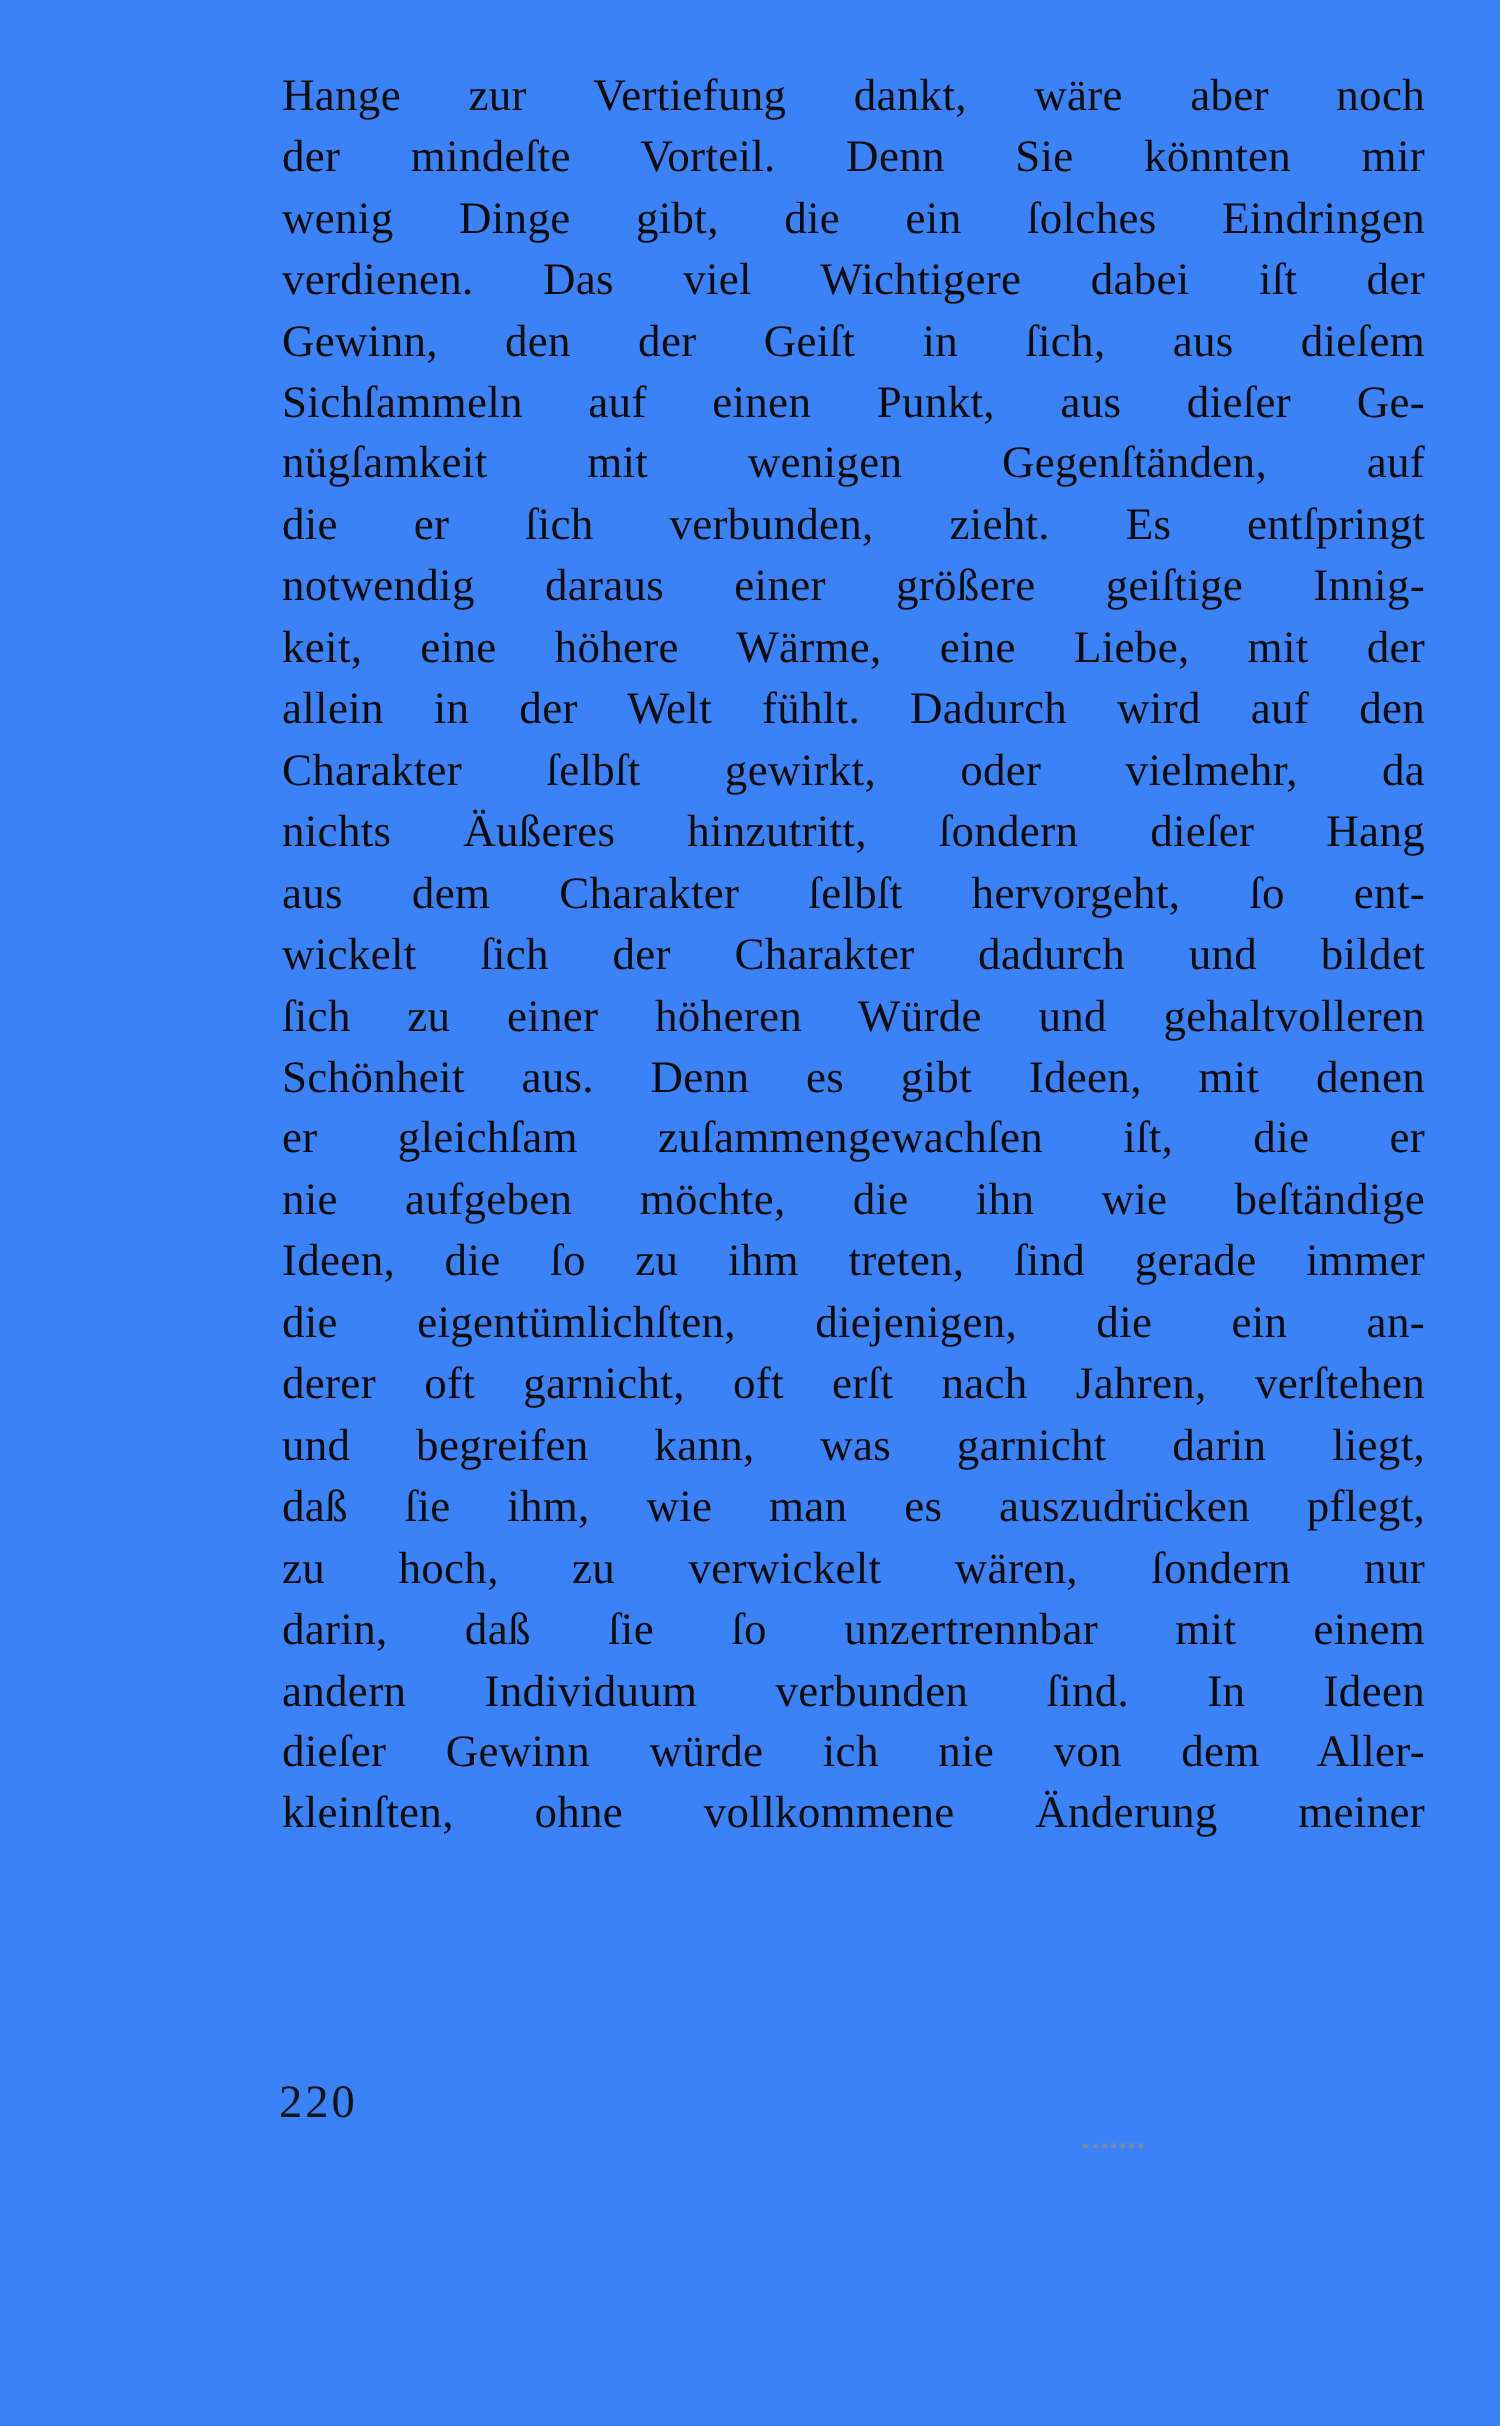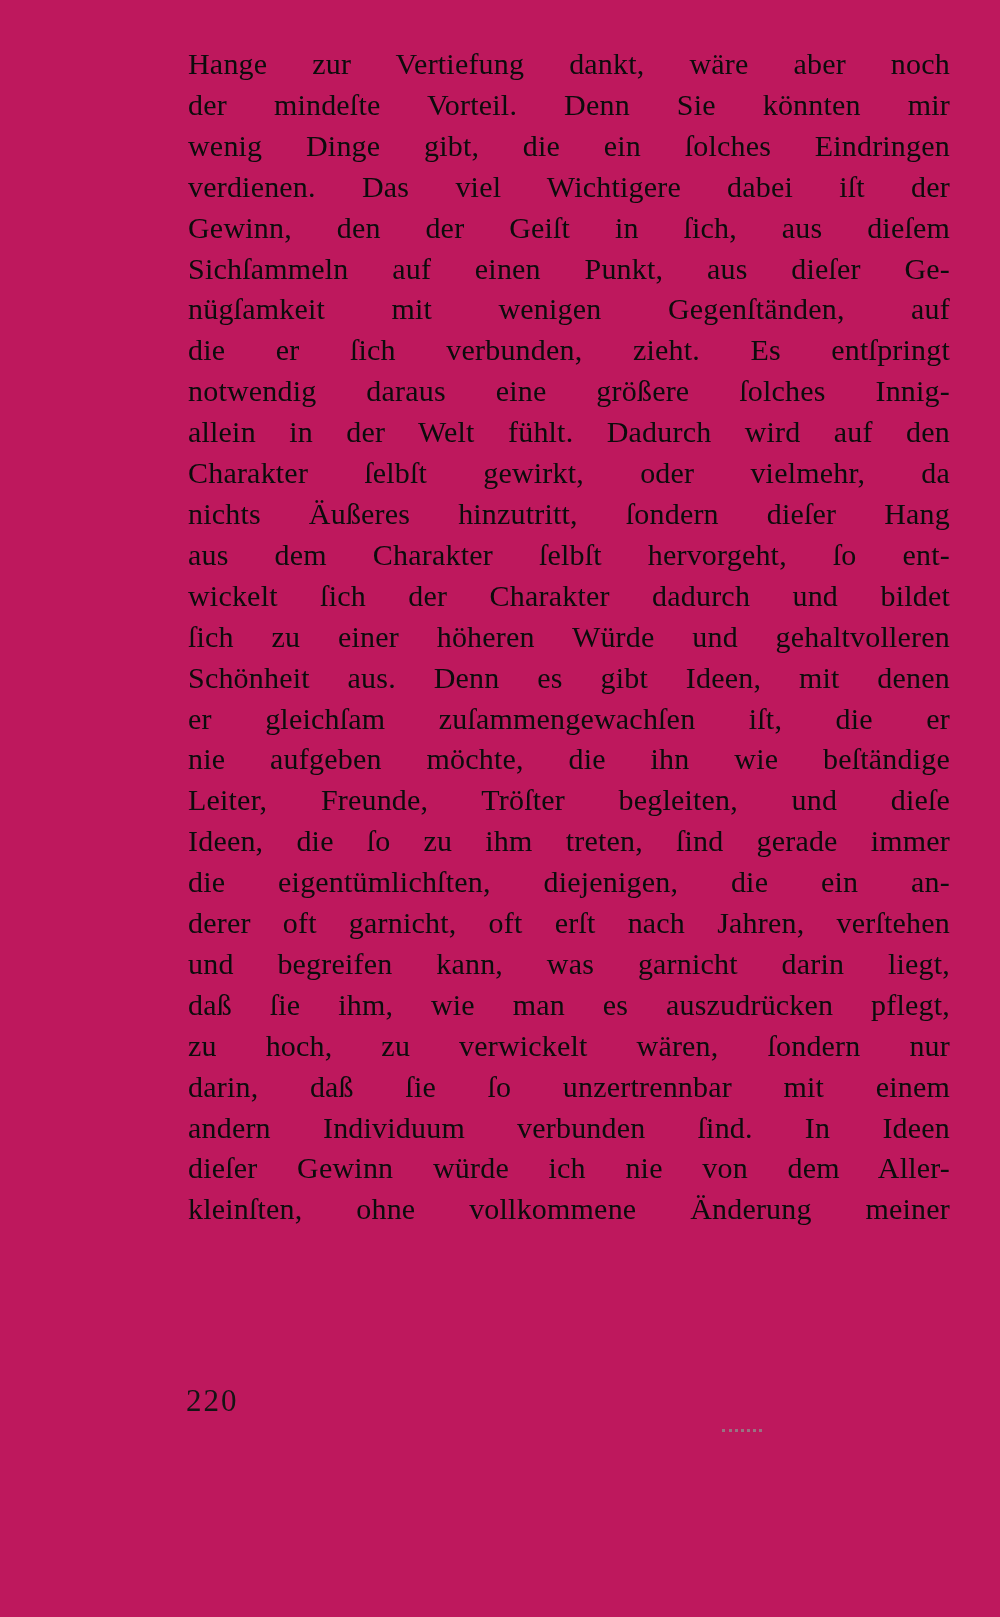--- a/index.html
+++ b/index.html
@@ -4,21 +4,21 @@
 <style>
   html, body {
     margin: 0;
     padding: 0;
     background: #ffffff;
   }
   .page {
     position: relative;
     width: 1000px;
     height: 1617px;
-    background: #be185d;
+    background: #3b82f6;
     overflow: hidden;
     font-family: "Liberation Serif", "DejaVu Serif", serif;
   }
   .textblock {
     position: absolute;
     left: 188px;
     top: 44px;
     width: 762px;
   }
   .line {
@@ -54,31 +54,31 @@
 <div class="page">
   <div class="textblock">
     <div class="line">Hange zur Vertiefung dankt, wäre aber noch</div>
     <div class="line">der mindeſte Vorteil. Denn Sie könnten mir</div>
     <div class="line">wenig Dinge gibt, die ein ſolches Eindringen</div>
     <div class="line">verdienen. Das viel Wichtigere dabei iſt der</div>
     <div class="line">Gewinn, den der Geiſt in ſich, aus dieſem</div>
     <div class="line">Sichſammeln auf einen Punkt, aus dieſer Ge-</div>
     <div class="line">nügſamkeit mit wenigen Gegenſtänden, auf</div>
     <div class="line">die er ſich verbunden, zieht. Es entſpringt</div>
-    <div class="line">notwendig daraus eine größere ſolches Innig-</div>
+    <div class="line">notwendig daraus einer größere geiſtige Innig-</div>
+    <div class="line">keit, eine höhere Wärme, eine Liebe, mit der</div>
     <div class="line">allein in der Welt fühlt. Dadurch wird auf den</div>
     <div class="line">Charakter ſelbſt gewirkt, oder vielmehr, da</div>
     <div class="line">nichts Äußeres hinzutritt, ſondern dieſer Hang</div>
     <div class="line">aus dem Charakter ſelbſt hervorgeht, ſo ent-</div>
     <div class="line">wickelt ſich der Charakter dadurch und bildet</div>
     <div class="line">ſich zu einer höheren Würde und gehaltvolleren</div>
     <div class="line">Schönheit aus. Denn es gibt Ideen, mit denen</div>
     <div class="line">er gleichſam zuſammengewachſen iſt, die er</div>
     <div class="line">nie aufgeben möchte, die ihn wie beſtändige</div>
-    <div class="line">Leiter, Freunde, Tröſter begleiten, und dieſe</div>
     <div class="line">Ideen, die ſo zu ihm treten, ſind gerade immer</div>
     <div class="line">die eigentümlichſten, diejenigen, die ein an-</div>
     <div class="line">derer oft garnicht, oft erſt nach Jahren, verſtehen</div>
     <div class="line">und begreifen kann, was garnicht darin liegt,</div>
     <div class="line">daß ſie ihm, wie man es auszudrücken pflegt,</div>
     <div class="line">zu hoch, zu verwickelt wären, ſondern nur</div>
     <div class="line">darin, daß ſie ſo unzertrennbar mit einem</div>
     <div class="line">andern Individuum verbunden ſind. In Ideen</div>
     <div class="line">dieſer Gewinn würde ich nie von dem Aller-</div>
     <div class="line">kleinſten, ohne vollkommene Änderung meiner</div>

